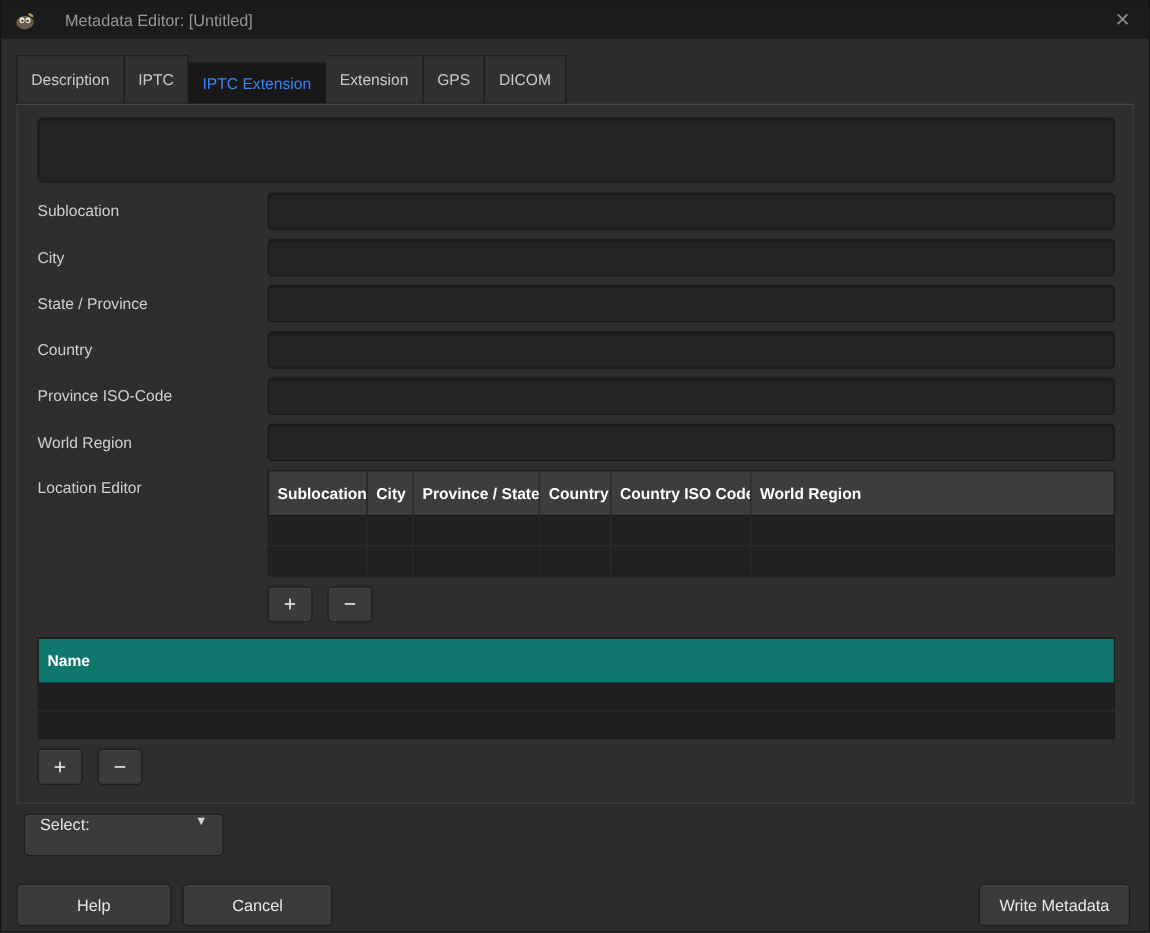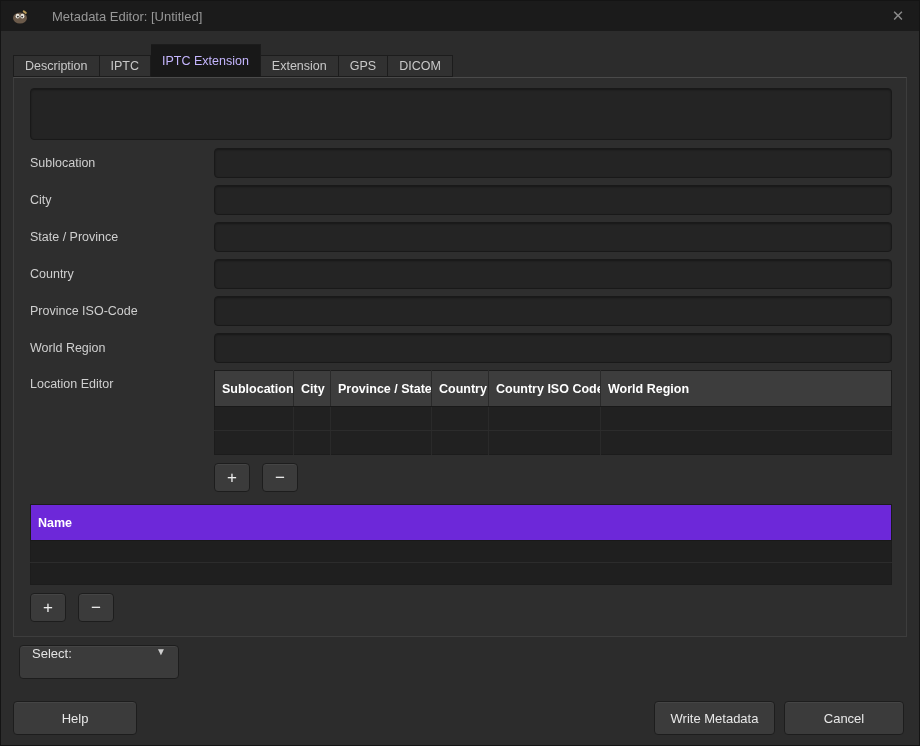--- a/index.html
+++ b/index.html
@@ -20,27 +20,27 @@
   .title-text{ color:#979797; font-size:13px; flex:1 1 auto; white-space:nowrap; overflow:hidden; }
   .close-btn{
     width:22px; height:22px; display:flex; align-items:center; justify-content:center;
     color:#8a8a8a; font-size:15px; cursor:default;
   }
   .gimp-icon{ width:18px; height:15px; display:flex; align-items:center; }
 
   
   .tabwrap{ padding:13px 12px 0 12px; display:flex; align-items:flex-end; }
   .tab{
-    height:22px; padding:0 11px; display:flex; align-items:center;
+    height:39px; padding:0 11px; display:flex; align-items:center;
     background:#313131; border:1px solid #1c1c1c; border-left-width:0;
     color:#c9c9c9; font-size:12.5px; cursor:default; white-space:nowrap;
   }
   .tab:first-child{ border-left-width:1px; }
   .tab.active{
-    background:#181818; color:#c4b5fd; height:33px; border-bottom-color:#181818;
+    background:#181818; color:#3b82f6; height:33px; border-bottom-color:#181818;
   }
 
   
   .panel{
     margin:0 12px; flex:0 0 560px; height:560px;
     background:#2e2e2e; border:1px solid #3d3d3d; border-top-color:#4a4a4a;
     padding:10px 14px 10px 16px; overflow:hidden;
   }
   .frow{ display:flex; margin-bottom:7px; }
   .frow .flabel{
@@ -68,21 +68,21 @@
     white-space:nowrap; overflow:hidden;
   }
   .gtable th:last-child{ border-right:none; }
   .gtable td{
     height:24px; background:#212121;
     border-right:1px solid #2a2a2a; border-bottom:1px solid #2c2c2c;
   }
   .gtable td:last-child{ border-right:none; }
   .gtable tr:last-child td{ border-bottom:none; }
 
-  .org-table th{ background:#6d28d9; }
+  .org-table th{ background:#0f766e; }
   .org-table td{ height:22px; background:#1f1f1f; }
 
   .c0{width:79px}.c1{width:37px}.c2{width:101px}.c3{width:57px}.c4{width:112px}
 
   .tbl-btns{ display:flex; gap:12px; margin-top:8px; margin-bottom:0; }
   .sq-btn{
     width:36px; height:29px; background:#3b3b3b; border:1px solid #1d1d1d; border-radius:4px;
     color:#efefef; font-size:17px; line-height:1; display:flex; align-items:center; justify-content:center;
     box-shadow: inset 0 1px 0 rgba(255,255,255,0.05); cursor:default;
   }
@@ -258,17 +258,17 @@
 
   <div class="select-row">
     <div class="select-btn">
       <span>Select:</span>
       <span class="chev">▼</span>
     </div>
   </div>
 
   <div class="bottom-row">
     <div class="btn btn-help">Help</div>
+    <div class="btn btn-cancel">Cancel</div>
     <div class="btn btn-write">Write Metadata</div>
-    <div class="btn btn-cancel">Cancel</div>
   </div>
 
 </div>
 
 </body></html>

